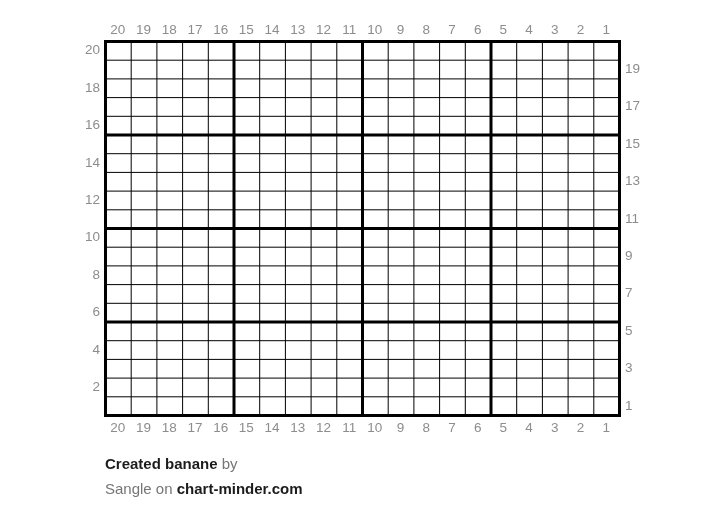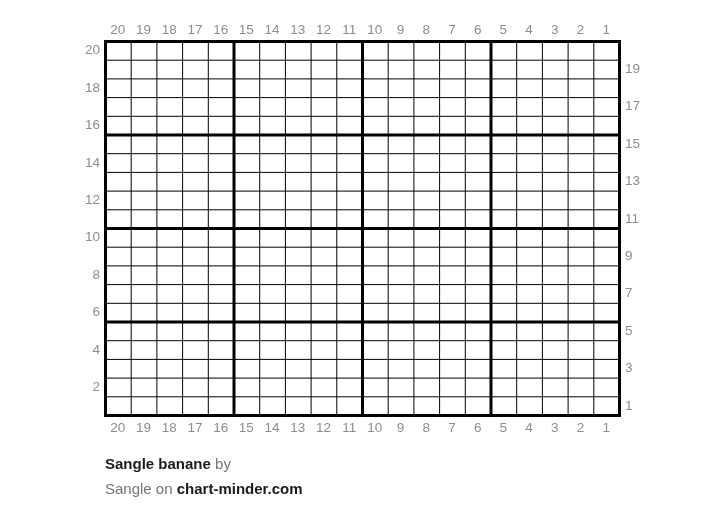--- a/index.html
+++ b/index.html
@@ -154,21 +154,21 @@
       <line x1="0" y1="282" x2="517" y2="282" stroke="#000000" stroke-width="3"></line>
       <line x1="0" y1="300.7" x2="517" y2="300.7" stroke="#000000" stroke-width="1"></line>
       <line x1="0" y1="319.4" x2="517" y2="319.4" stroke="#000000" stroke-width="1"></line>
       <line x1="0" y1="338.09999999999997" x2="517" y2="338.09999999999997" stroke="#000000" stroke-width="1"></line>
       <line x1="0" y1="356.8" x2="517" y2="356.8" stroke="#000000" stroke-width="1"></line>
       <line x1="0" y1="375.5" x2="517" y2="375.5" stroke="#000000" stroke-width="3"></line>
     </svg>
 
   <div id="footer">
     <div class="line">
-      <span class="t-bold">Sangle banane</span>
+      <span class="t-bold">Created banane</span>
       <span class="t-gray">by</span>
     </div>
     <div class="line">
       <span class="t-gray">Sangle on</span>
       <span class="t-bold">chart-minder.com</span>
     </div>
   </div>
 
 </div>
 

